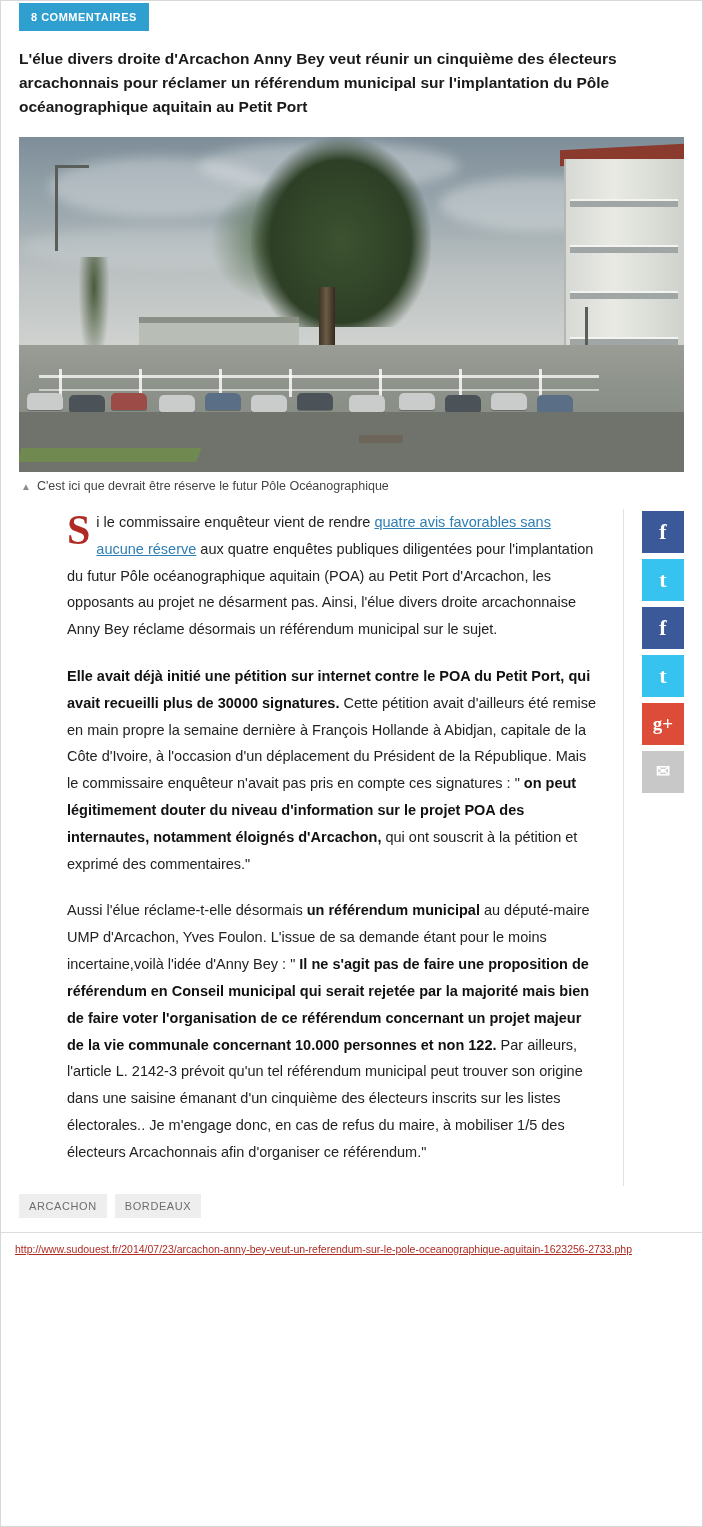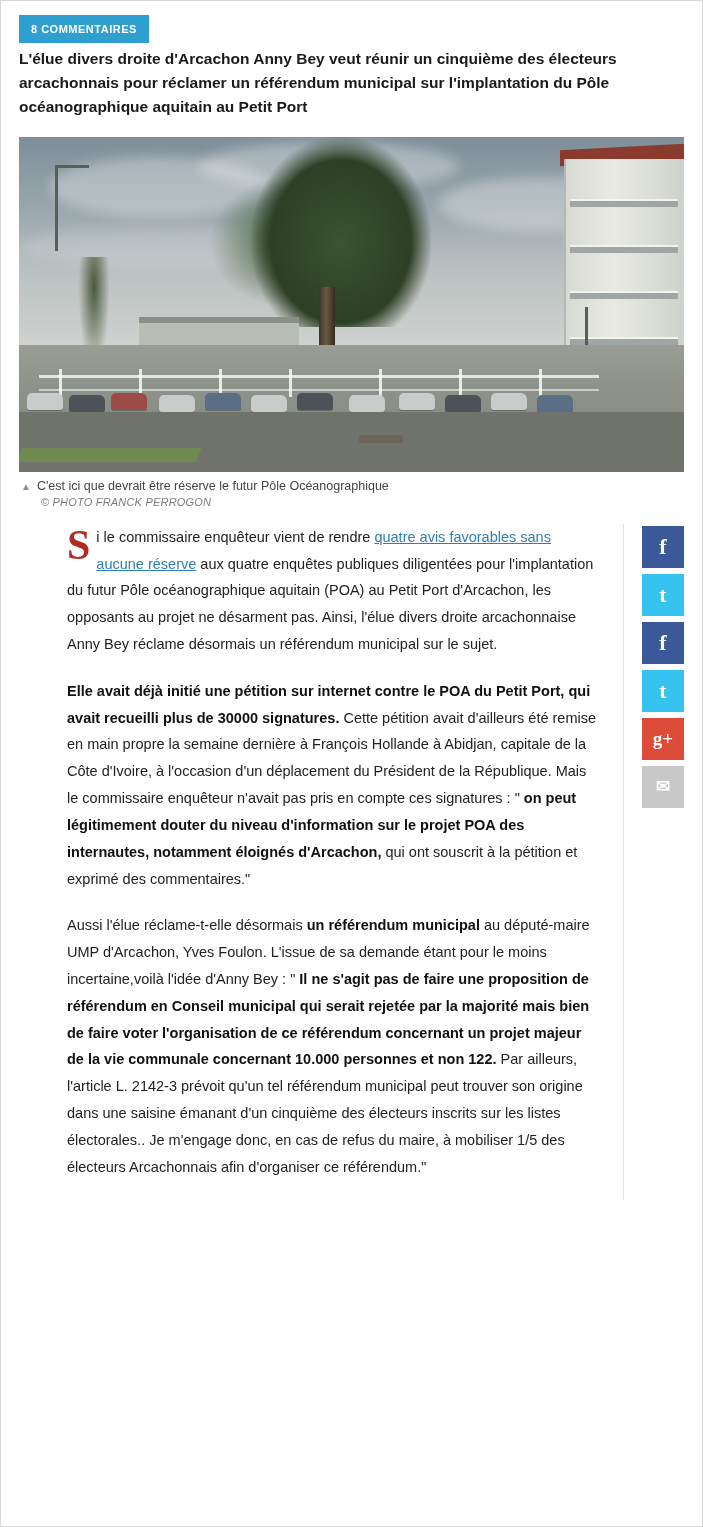--- a/index.html
+++ b/index.html
@@ -22,21 +22,21 @@
   h1.title {
     font-size: 25px;
     line-height: 1.25;
     font-weight: normal;
     color: #1a1a1a;
     margin: 4px 0 14px 0;
     letter-spacing: -0.2px;
   }
   .meta-row {
     display: flex;
-    align-items: flex-start;
+    align-items: flex-end;
     margin: 0 0 16px 0;
     height: 16px;
   }
   .comments-badge {
     background: #2f9fd0;
     color: #fff;
     font-size: 11px;
     font-weight: bold;
     letter-spacing: 0.5px;
     padding: 0 12px;
@@ -330,21 +330,20 @@
         <div class="car dark" style="left:426px;top:258px;"></div>
         <div class="car" style="left:472px;top:256px;"></div>
         <div class="car blue" style="left:518px;top:258px;"></div>
 
         <div class="road"></div>
         <div class="grass"></div>
         <div class="bench"></div>
       </div>
       <div class="caption">
         <span class="tri">▲</span><span>C'est ici que devrait être réserve le futur Pôle Océanographique</span>
-        <span class="credit">© PHOTO FRANCK PERROGON</span>
       </div>
     </div>
 
     <div class="body-wrap">
       <div class="body-text">
 
         <p class="dropcap"><span>S i le commissaire enquêteur vient de rendre </span><a href="#">quatre avis favorables sans aucune réserve</a><span> aux quatre enquêtes publiques diligentées pour l'implantation du futur Pôle océanographique aquitain (POA) au Petit Port d'Arcachon, les opposants au projet ne désarment pas. Ainsi, l'élue divers droite arcachonnaise Anny Bey réclame désormais un référendum municipal sur le sujet.</span></p>
 
         <p><b>Elle avait déjà initié une pétition sur internet contre le POA du Petit Port, qui avait recueilli plus de 30000 signatures.</b><span> Cette pétition avait d'ailleurs été remise en main propre la semaine dernière à François Hollande à Abidjan, capitale de la Côte d'Ivoire, à l'occasion d'un déplacement du Président de la République. Mais le commissaire enquêteur n'avait pas pris en compte ces signatures : " </span><b>on peut légitimement douter du niveau d'information sur le projet POA des internautes, notamment éloignés d'Arcachon,</b><span> qui ont souscrit à la pétition et exprimé des commentaires."</span></p>
 
@@ -356,15 +355,22 @@
         <div class="share-btn fb">f</div>
         <div class="share-btn tw">t</div>
         <div class="share-btn fb">f</div>
         <div class="share-btn tw">t</div>
         <div class="share-btn gp">g+</div>
         <div class="share-btn ml">✉</div>
       </div>
     </div>
   </div>
 
-
+  <div class="tags">
+    <span class="tag">ARCACHON</span>
+    <span class="tag">BORDEAUX</span>
+  </div>
+
+  <div class="statusbar">
+    <a href="#">http://www.sudouest.fr/2014/07/23/arcachon-anny-bey-veut-un-referendum-sur-le-pole-oceanographique-aquitain-1623256-2733.php</a>
+  </div>
 
 </div>
 
 </body></html>

